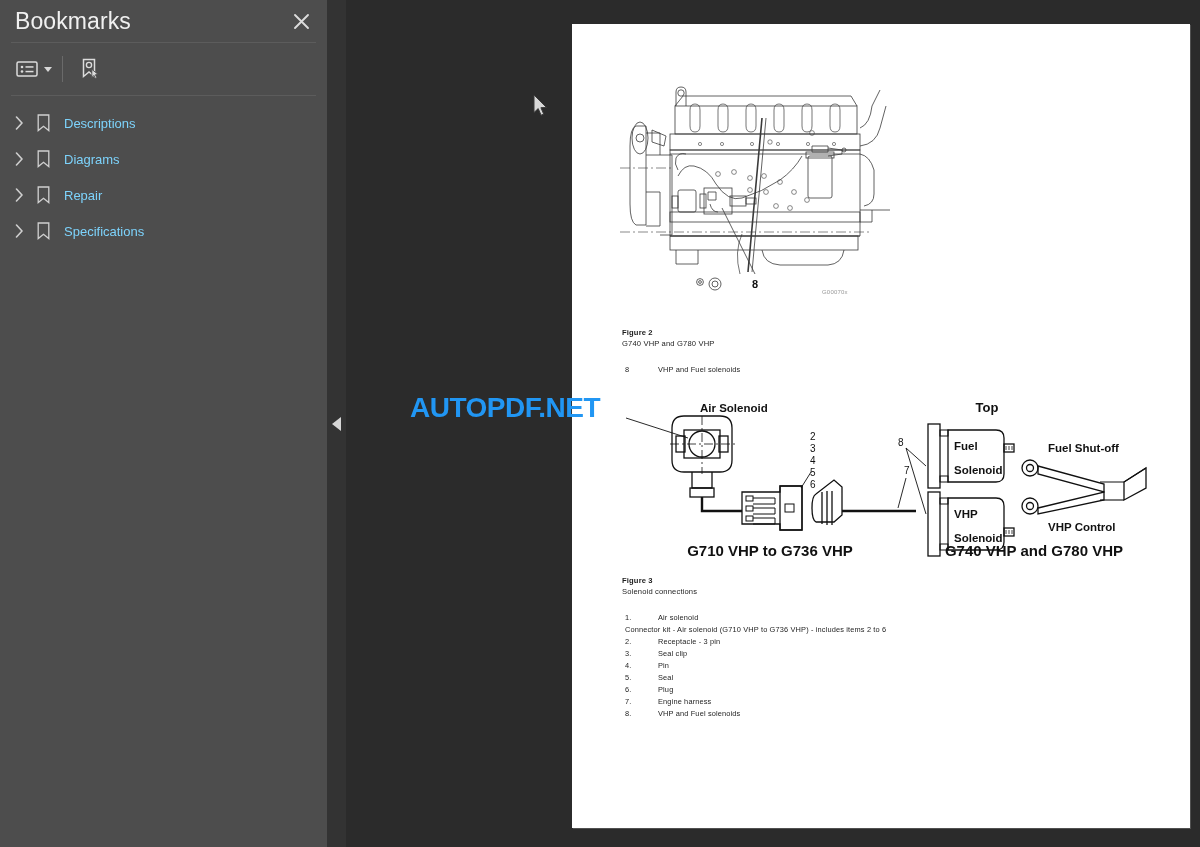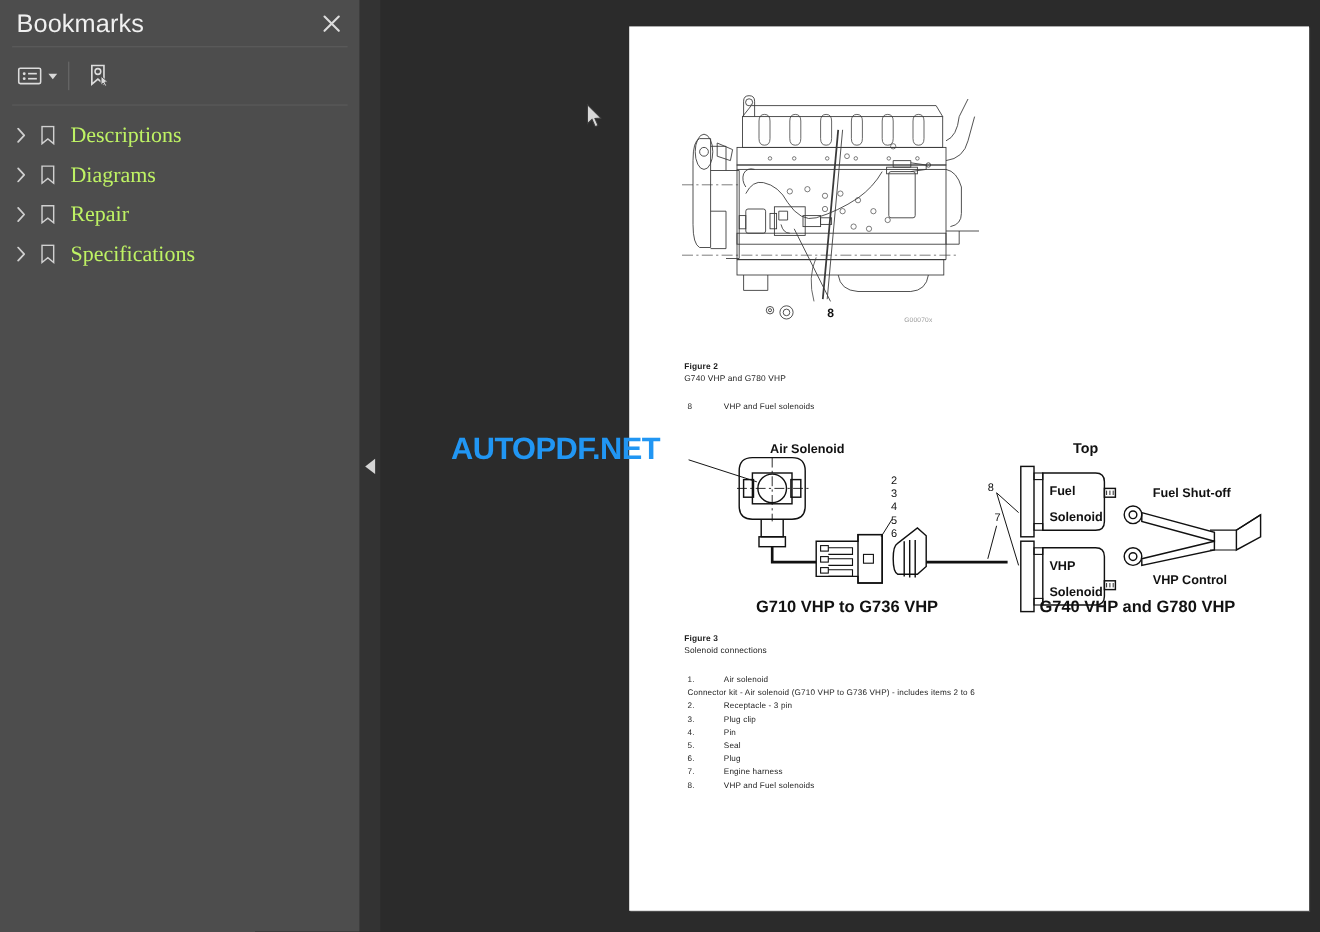--- a/index.html
+++ b/index.html
@@ -73,24 +73,23 @@
     display: flex; align-items: center; justify-content: center;
     flex: 0 0 22px;
     cursor: pointer;
   }
   .bm-icon {
     width: 26px; height: 22px;
     display: flex; align-items: center; justify-content: center;
     flex: 0 0 26px;
   }
   .bm-label {
-    font-size: 20px; color: #bef264;
+    font-size: 13px; color: #7dd3fc;
     margin-left: 8px;
     white-space: nowrap;
-    font-family: Liberation Serif, serif;
   }
 
   
   #splitter {
     position: absolute; left: 327px; top: 0;
     width: 19px; height: 847px;
     background: #333333;
     cursor: col-resize;
   }
   #collapse-handle {
@@ -523,21 +522,21 @@
             <span>Air solenoid</span>
           </div>
           <div class="subline">Connector kit - Air solenoid (G710 VHP to G736 VHP) - includes items 2 to 6</div>
 
           <div class="li">
             <span class="num">2.</span>
             <span>Receptacle - 3 pin</span>
           </div>
           <div class="li">
             <span class="num">3.</span>
-            <span>Plug clip</span>
+            <span>Seal clip</span>
           </div>
           <div class="li">
             <span class="num">4.</span>
             <span>Pin</span>
           </div>
           <div class="li">
             <span class="num">5.</span>
             <span>Seal</span>
           </div>
           <div class="li">

